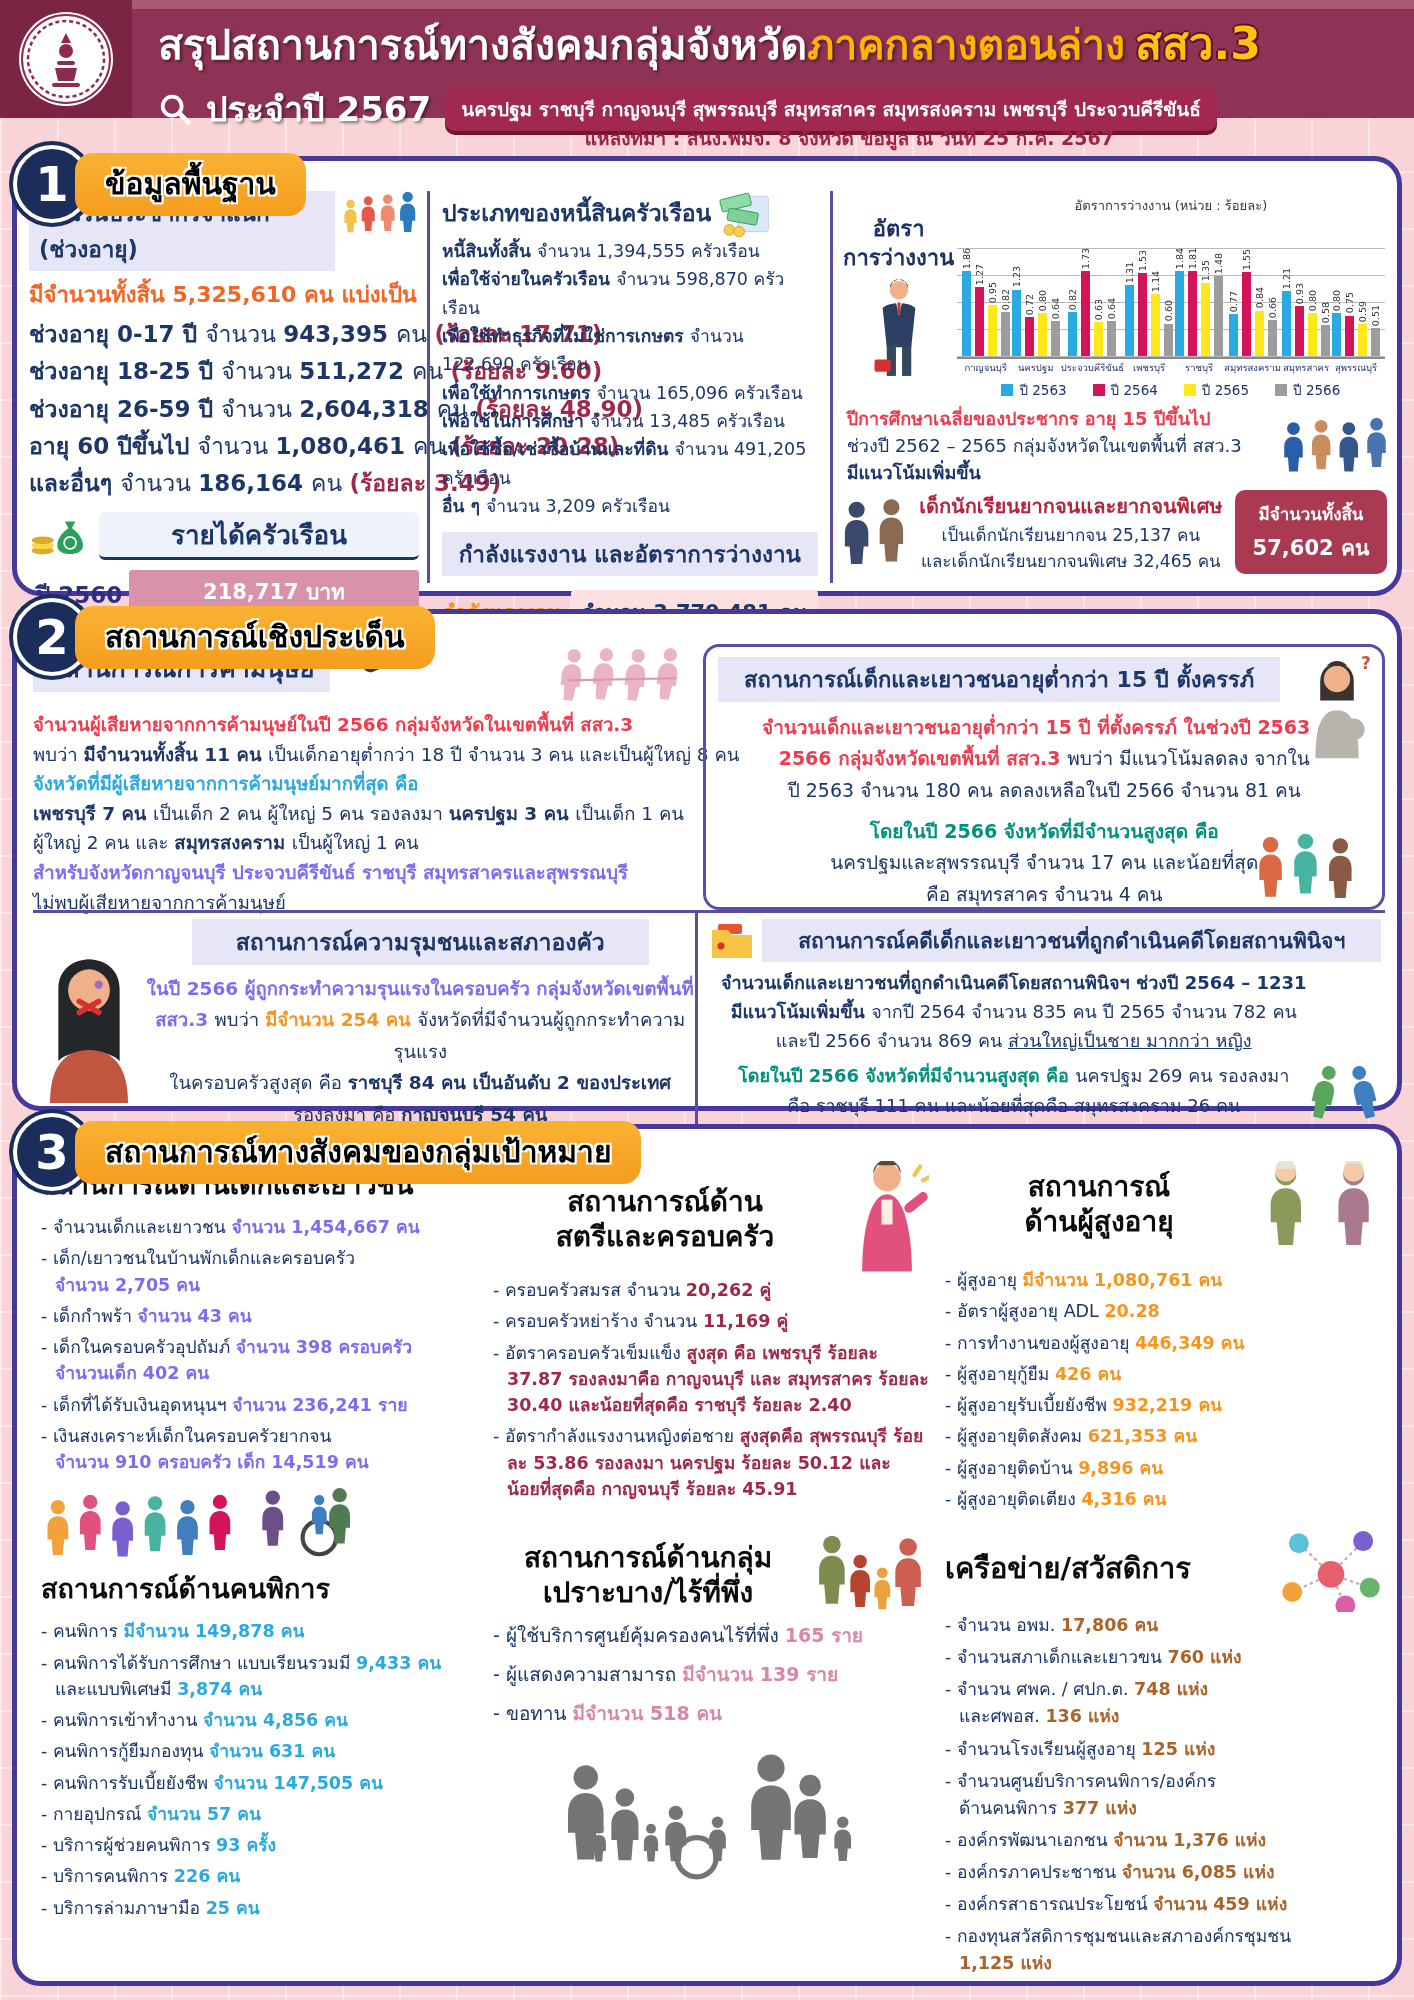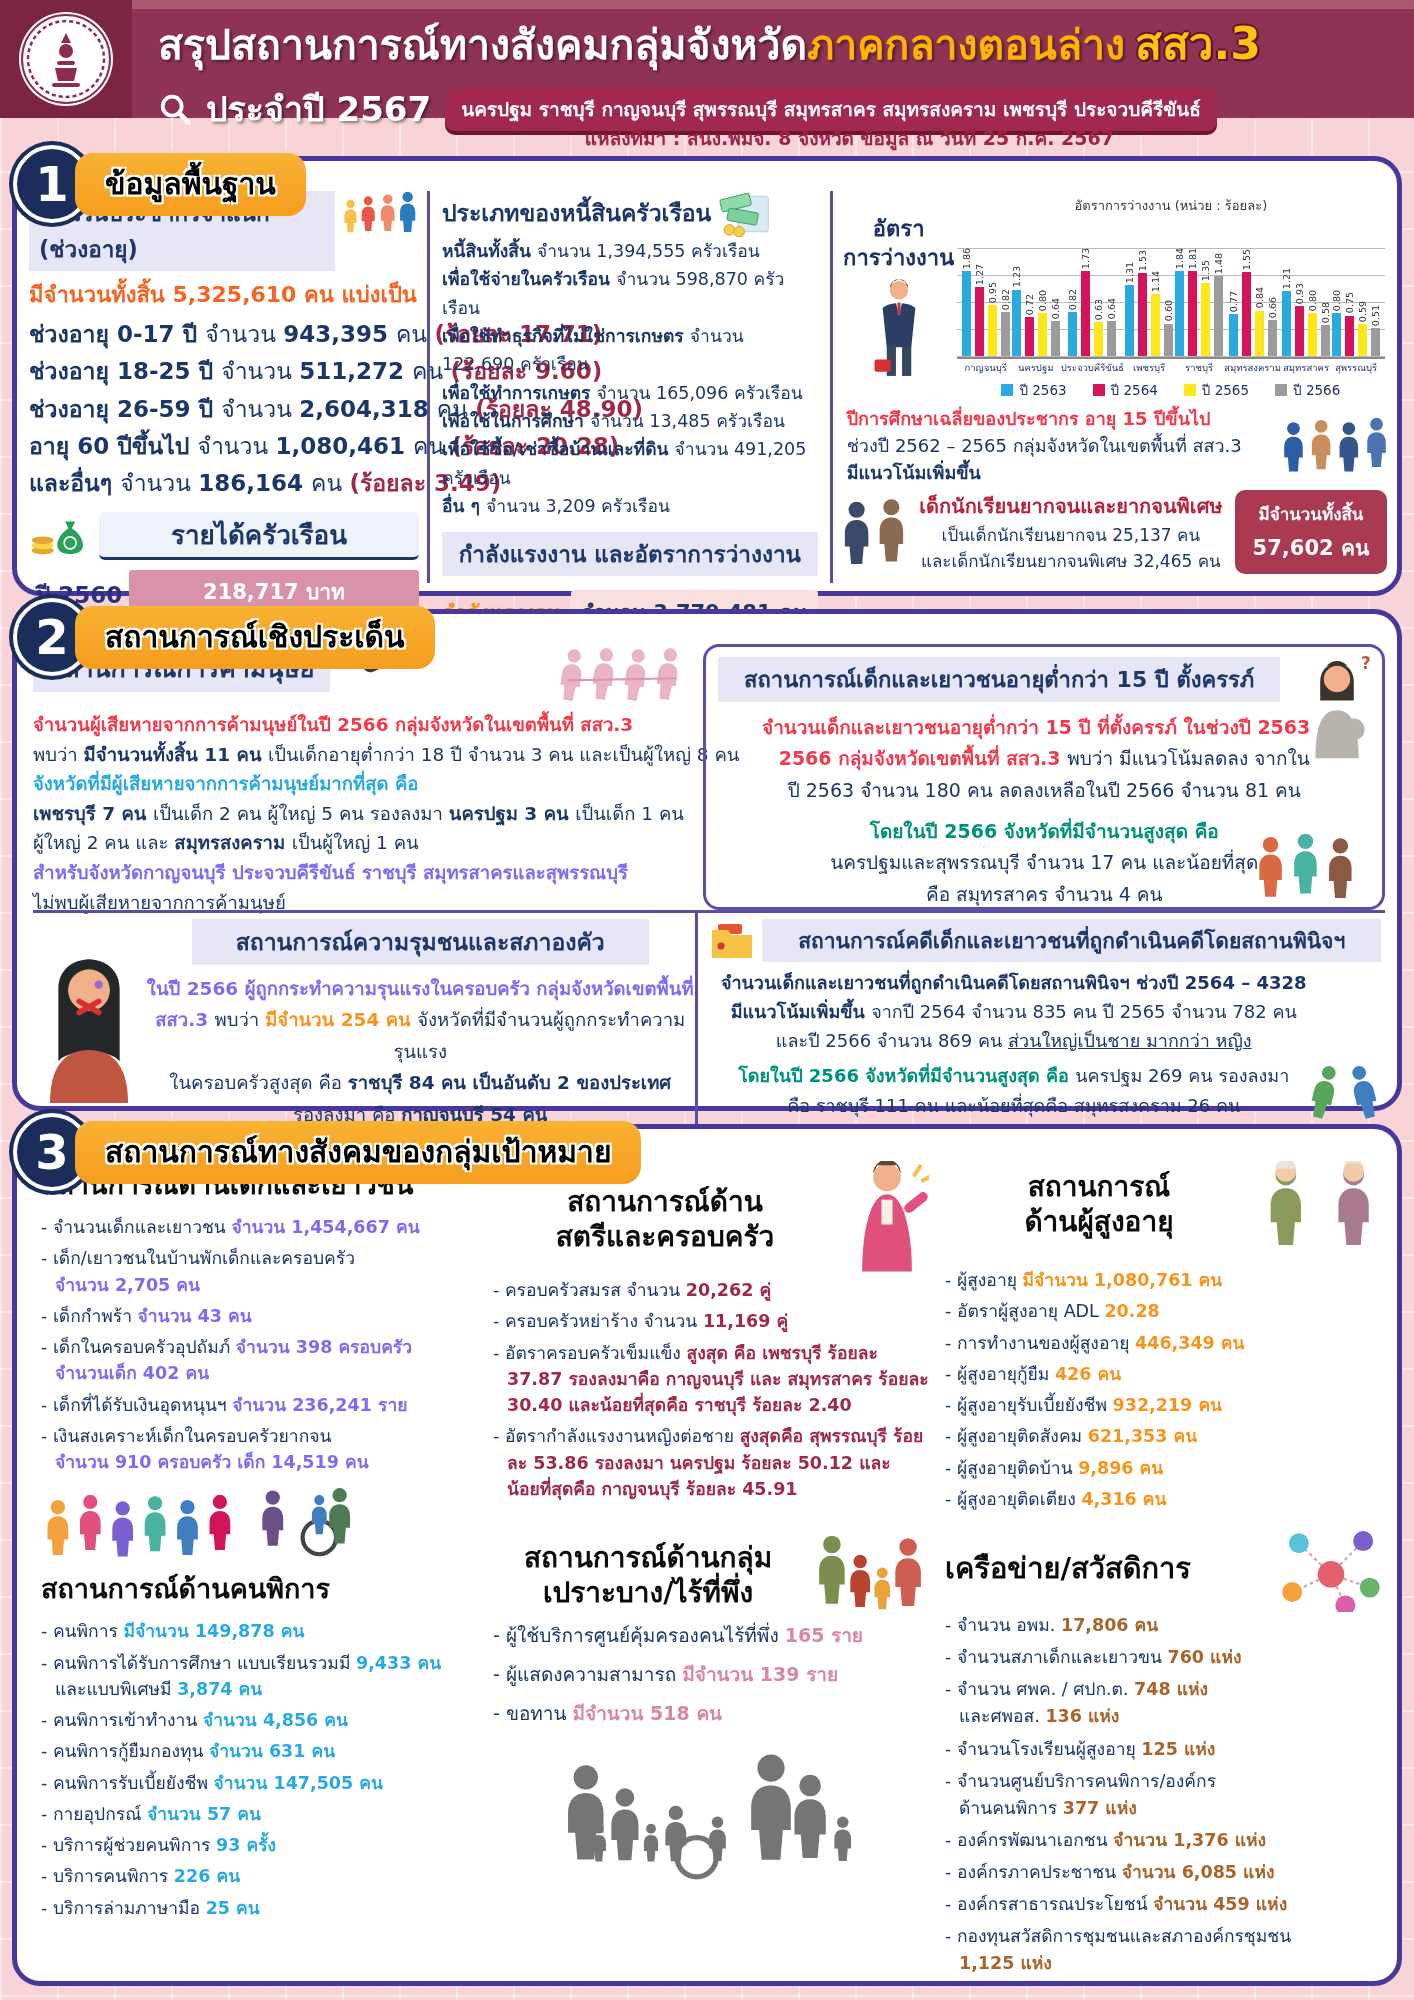--- a/index.html
+++ b/index.html
@@ -587,21 +587,21 @@
         <div class="s2br-head">
           <svg viewBox="0 0 44 38" width="44" height="38">
             <rect x="8" y="2" width="24" height="10" rx="2" fill="#e8542f"></rect>
             <path d="M2 8h16l4 5h20v23H2z" fill="#f6c344"></path>
             <circle cx="11" cy="24" r="3.5" fill="#d0342c"></circle>
           </svg>
           <div class="lav juv-title">สถานการณ์คดีเด็กและเยาวชนที่ถูกดำเนินคดีโดยสถานพินิจฯ</div>
         </div>
         <div>
 
-        <div class="juv-para"><span class="sg-n">จำนวนเด็กและเยาวชนที่ถูกดำเนินคดีโดยสถานพินิจฯ ช่วงปี 2564 – 4328</span><br><span class="sg-n">มีแนวโน้มเพิ่มขึ้น </span><span class="sg-p">จากปี 2564 จำนวน 835 คน ปี 2565 จำนวน 782 คน</span><br><span class="sg-p">และปี 2566 จำนวน 869 คน </span><span class="sg-u">ส่วนใหญ่เป็นชาย มากกว่า หญิง</span></div>
+        <div class="juv-para"><span class="sg-n">จำนวนเด็กและเยาวชนที่ถูกดำเนินคดีโดยสถานพินิจฯ ช่วงปี 2564 – 1231</span><br><span class="sg-n">มีแนวโน้มเพิ่มขึ้น </span><span class="sg-p">จากปี 2564 จำนวน 835 คน ปี 2565 จำนวน 782 คน</span><br><span class="sg-p">และปี 2566 จำนวน 869 คน </span><span class="sg-u">ส่วนใหญ่เป็นชาย มากกว่า หญิง</span></div>
             <div class="juv-para"><span class="sg-te">โดยในปี 2566 จังหวัดที่มีจำนวนสูงสุด คือ </span><span class="sg-p">นครปฐม 269 คน รองลงมา</span><br><span class="sg-p">คือ ราชบุรี 111 คน และน้อยที่สุดคือ สมุทรสงคราม 26 คน</span></div>
           </div>
         <svg class="juv-boys" viewBox="0 0 74 66" width="78" height="70">
           <use href="#prs" width="24" height="52" x="6" y="10" fill="#58a55c" transform="rotate(14 18 36)"></use>
           <use href="#prs" width="24" height="52" x="44" y="10" fill="#3f7fbf" transform="rotate(-14 56 36)"></use>
         </svg>
       </div>
     </div>
   </section>
 

